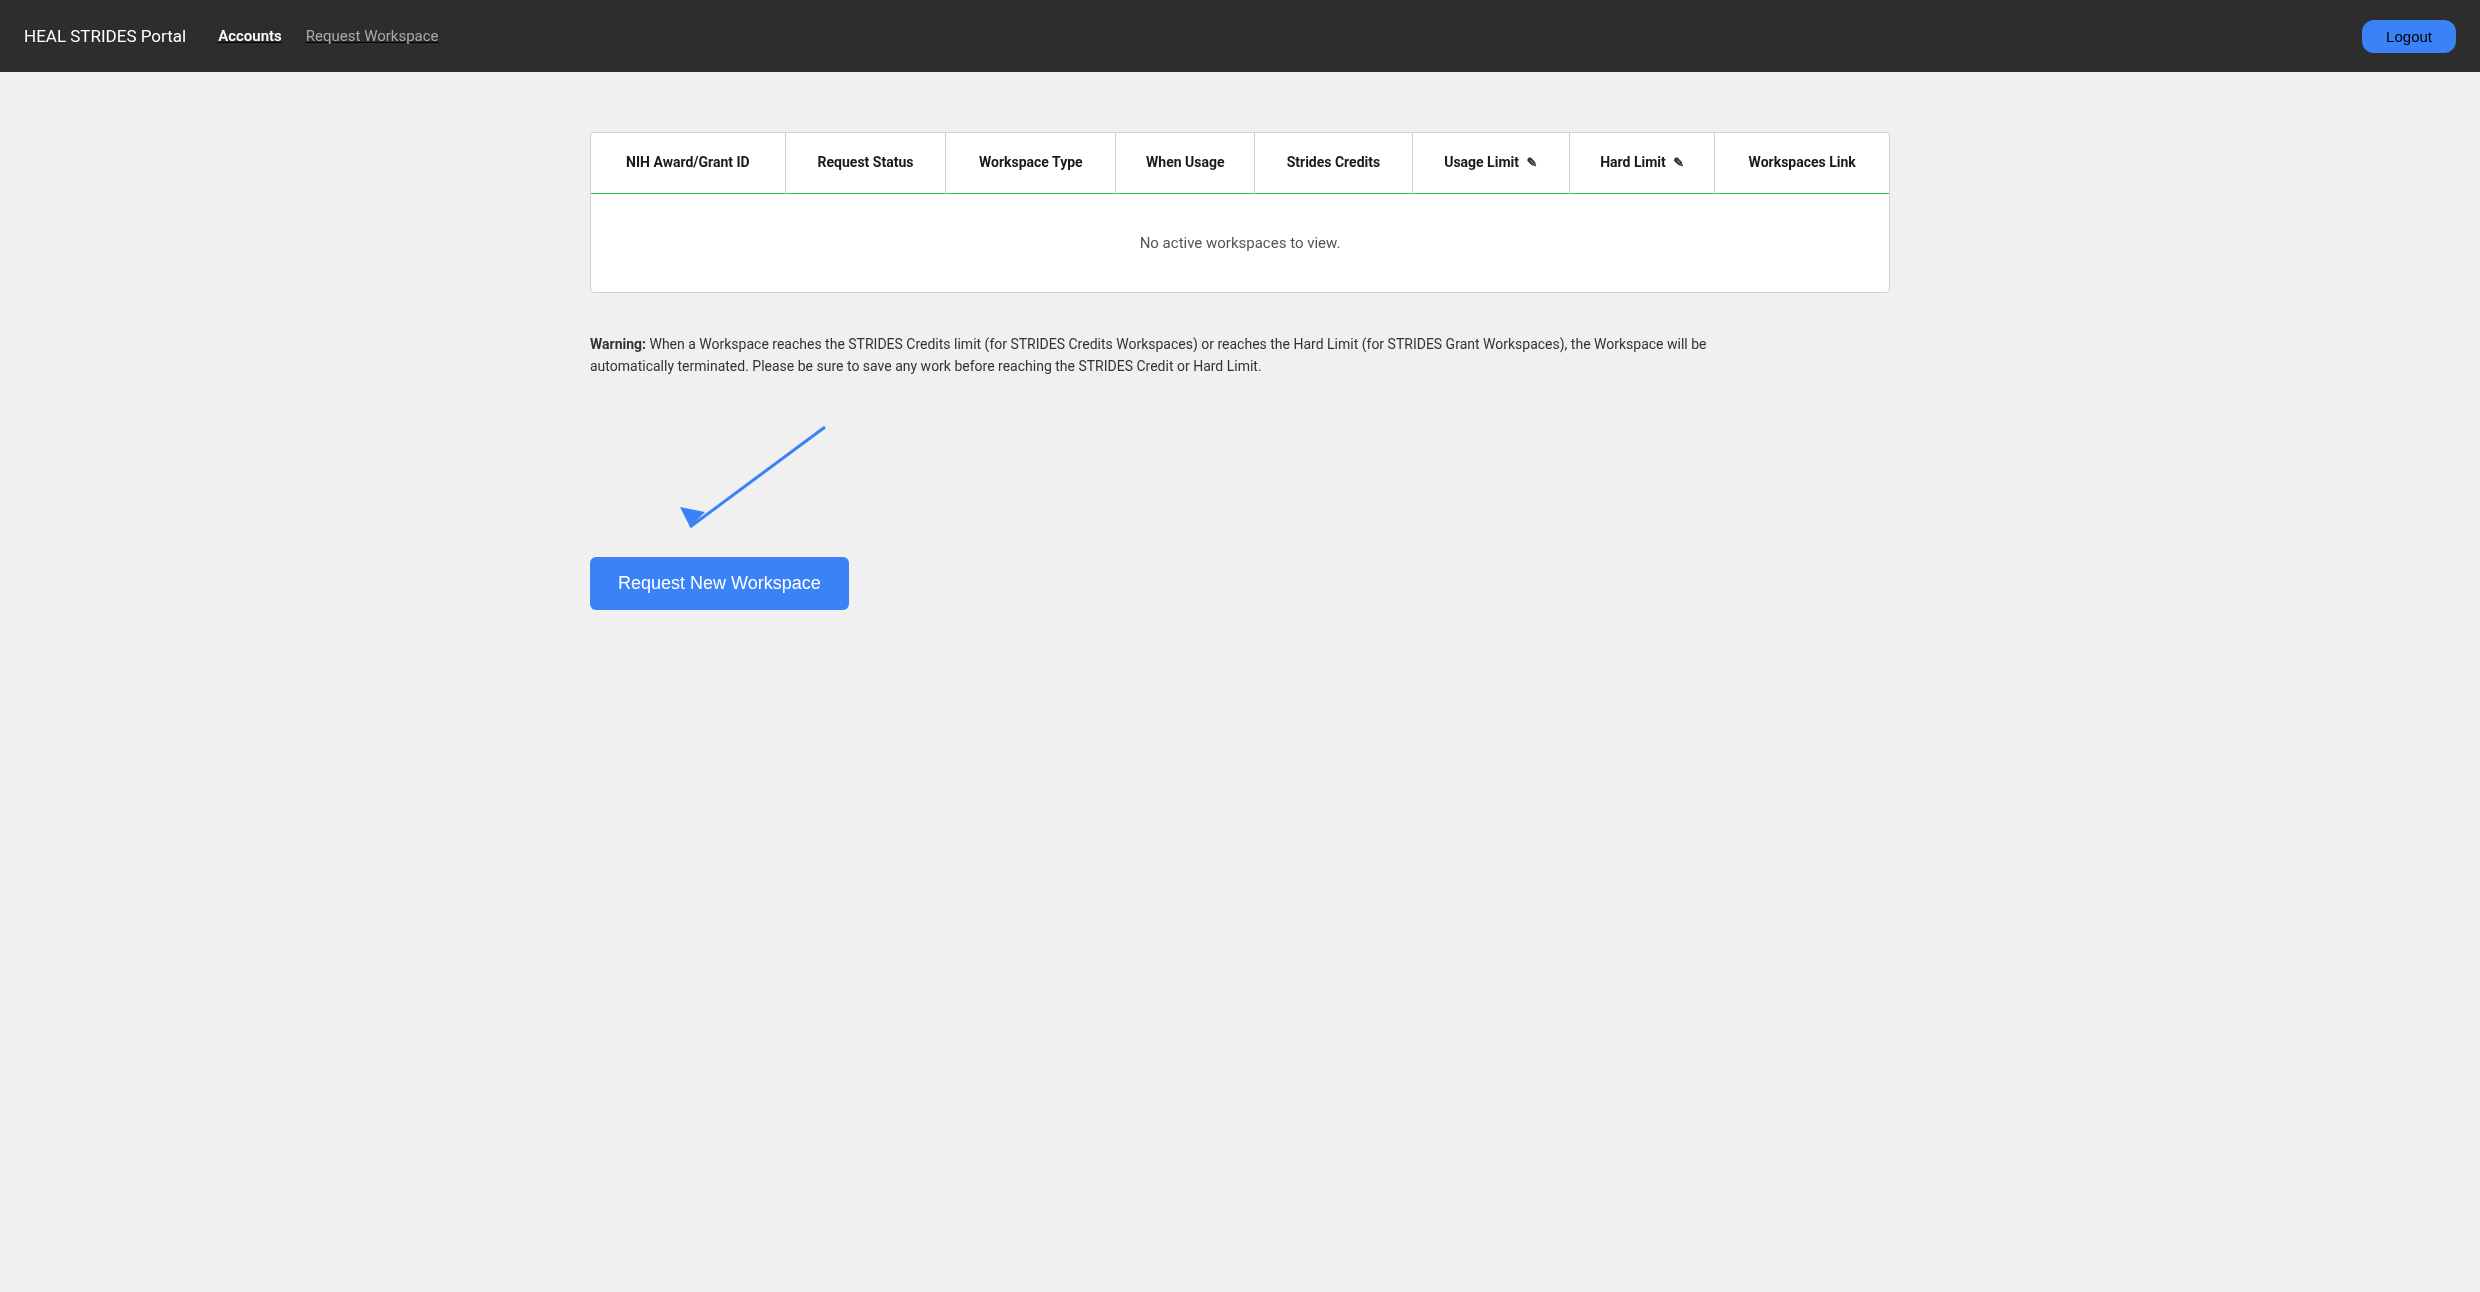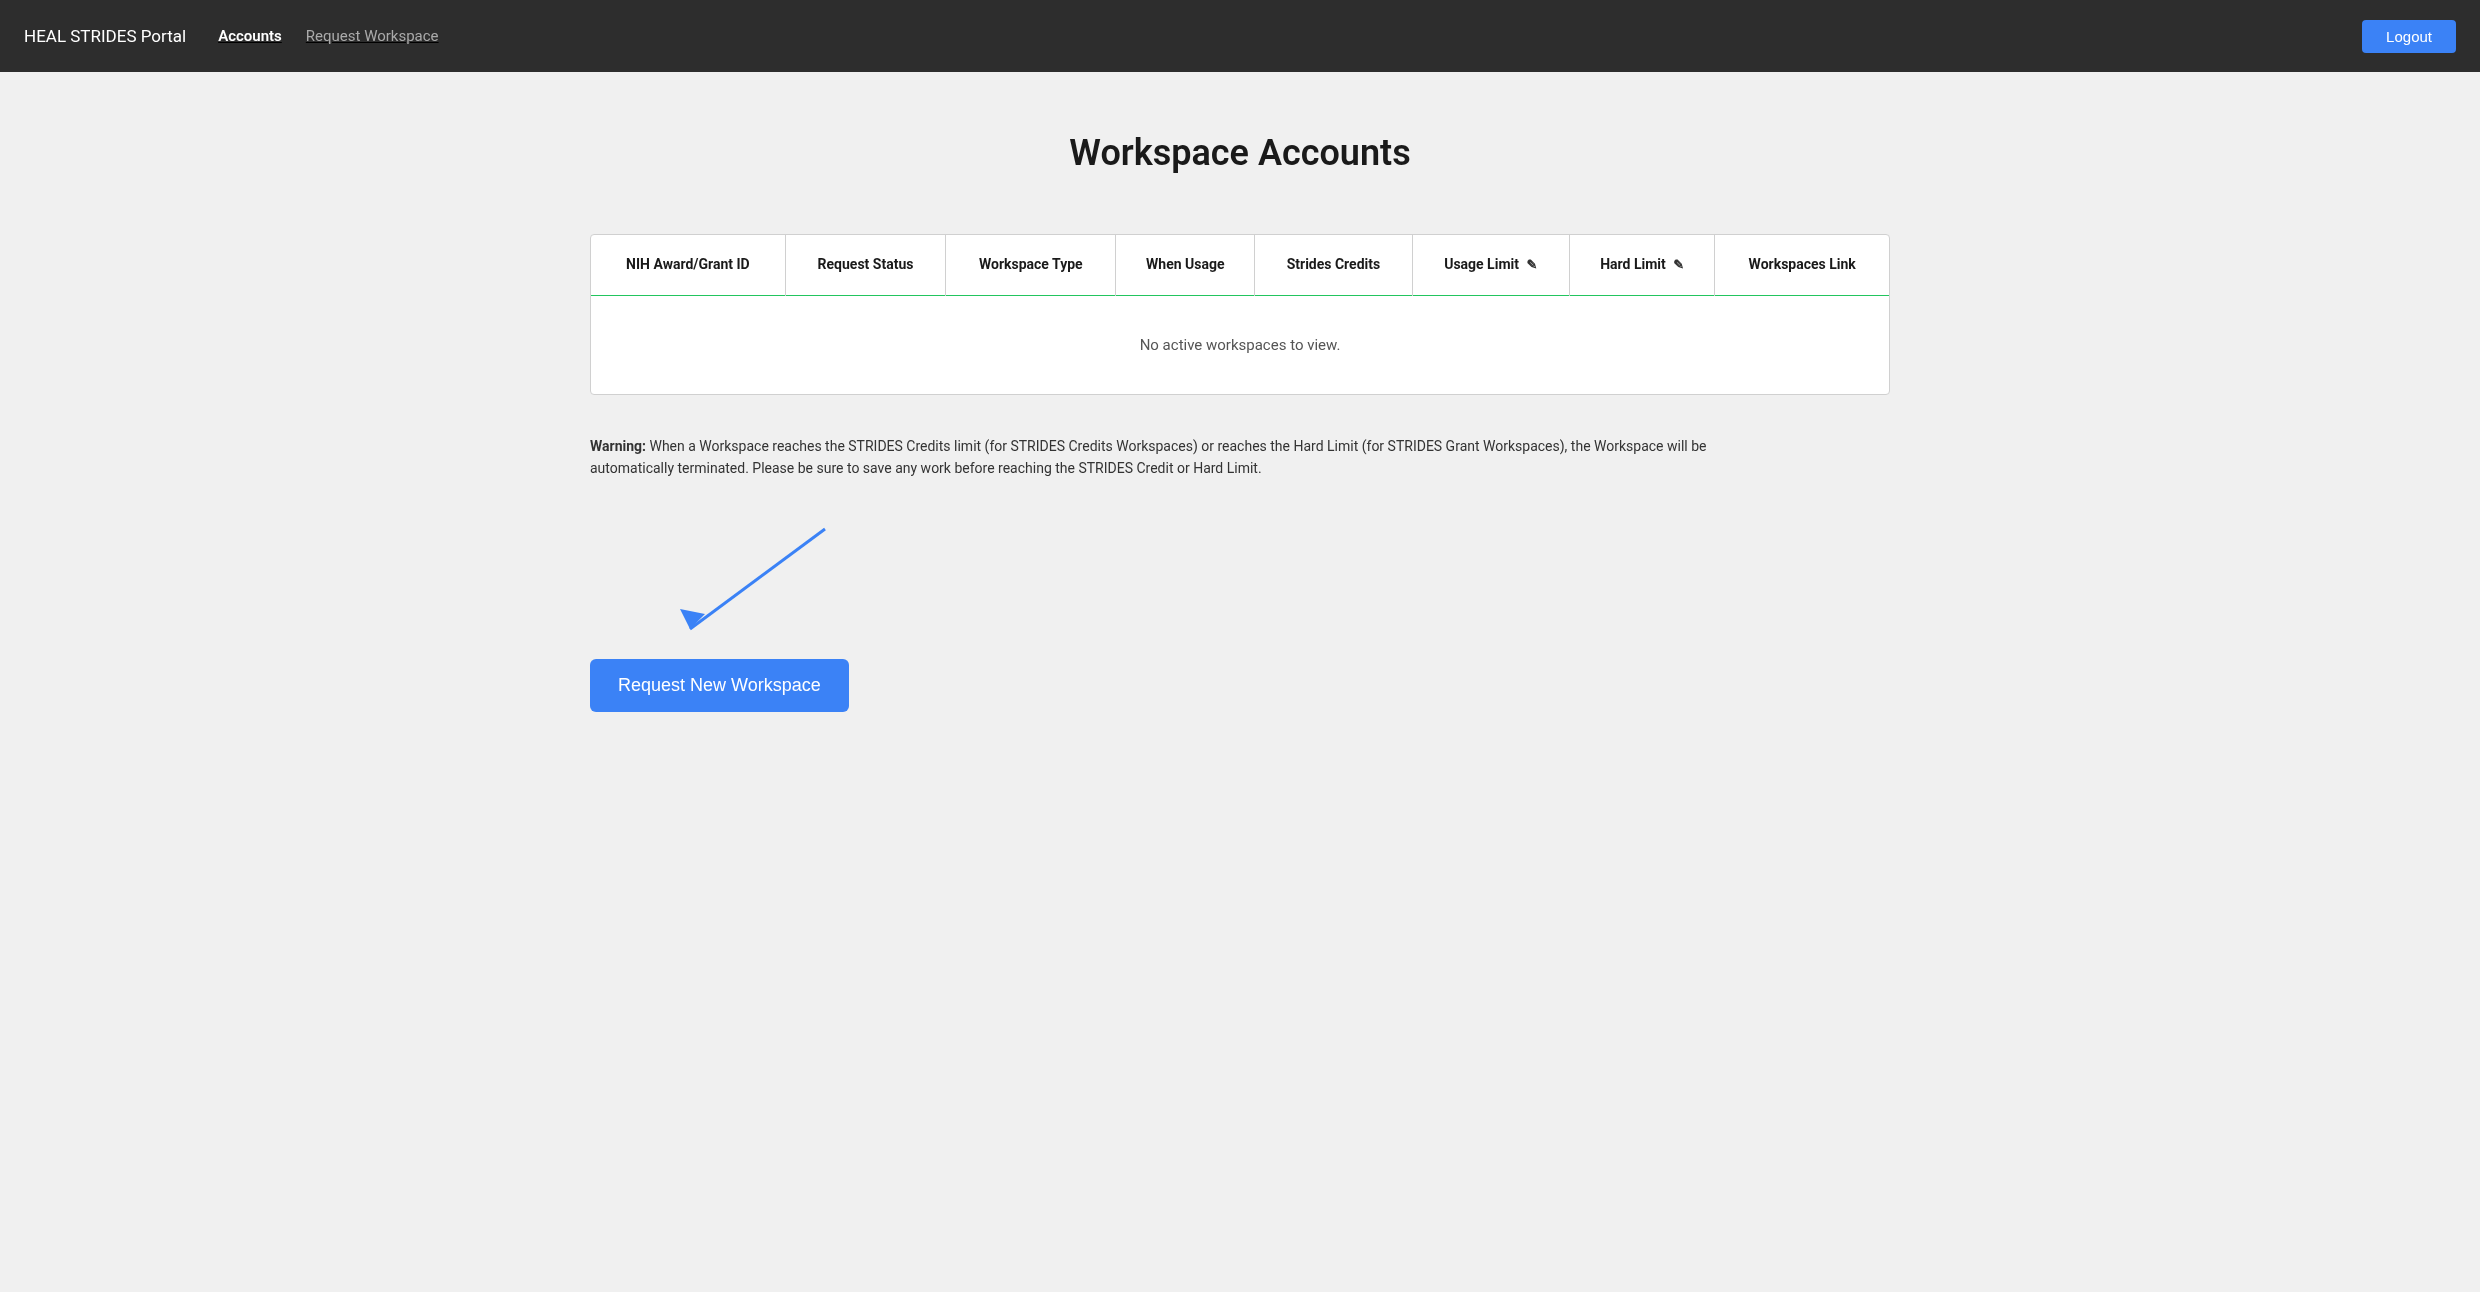--- a/index.html
+++ b/index.html
@@ -45,23 +45,23 @@
       cursor: pointer;
     }
 
     .nav-link.active {
       color: #ffffff;
       font-weight: 600;
     }
 
     .nav-logout {
       background-color: #3b82f6;
-      color: #ffffff;
+      color: #000000;
       border: none;
-      border-radius: 4px;
+      border-radius: 12px;
       padding: 8px 24px;
       font-size: 15px;
       cursor: pointer;
       font-weight: 400;
     }
 
     
     .main-content {
       max-width: 1380px;
       margin: 0 auto;
@@ -173,21 +173,20 @@
   <span class="nav-brand">HEAL STRIDES Portal</span>
   <div class="nav-links">
     <a class="nav-link active">Accounts</a>
     <a class="nav-link">Request Workspace</a>
   </div>
   <button class="nav-logout">Logout</button>
 </nav>
 
 <div class="main-content">
 
-  <h1 class="page-title">Workspace Accounts</h1>
 
   <div class="table-container">
     <table>
       <thead>
         <tr>
           <th>NIH Award/Grant ID</th>
           <th>Request Status</th>
           <th>Workspace Type</th>
           <th>When Usage</th>
           <th>Strides Credits</th>

